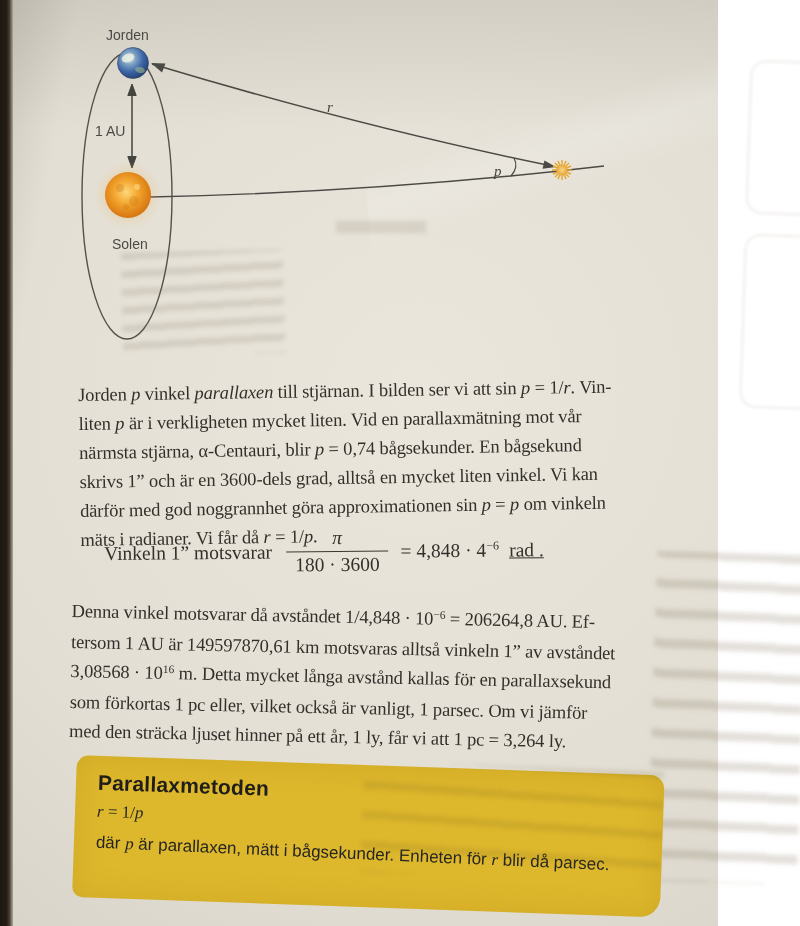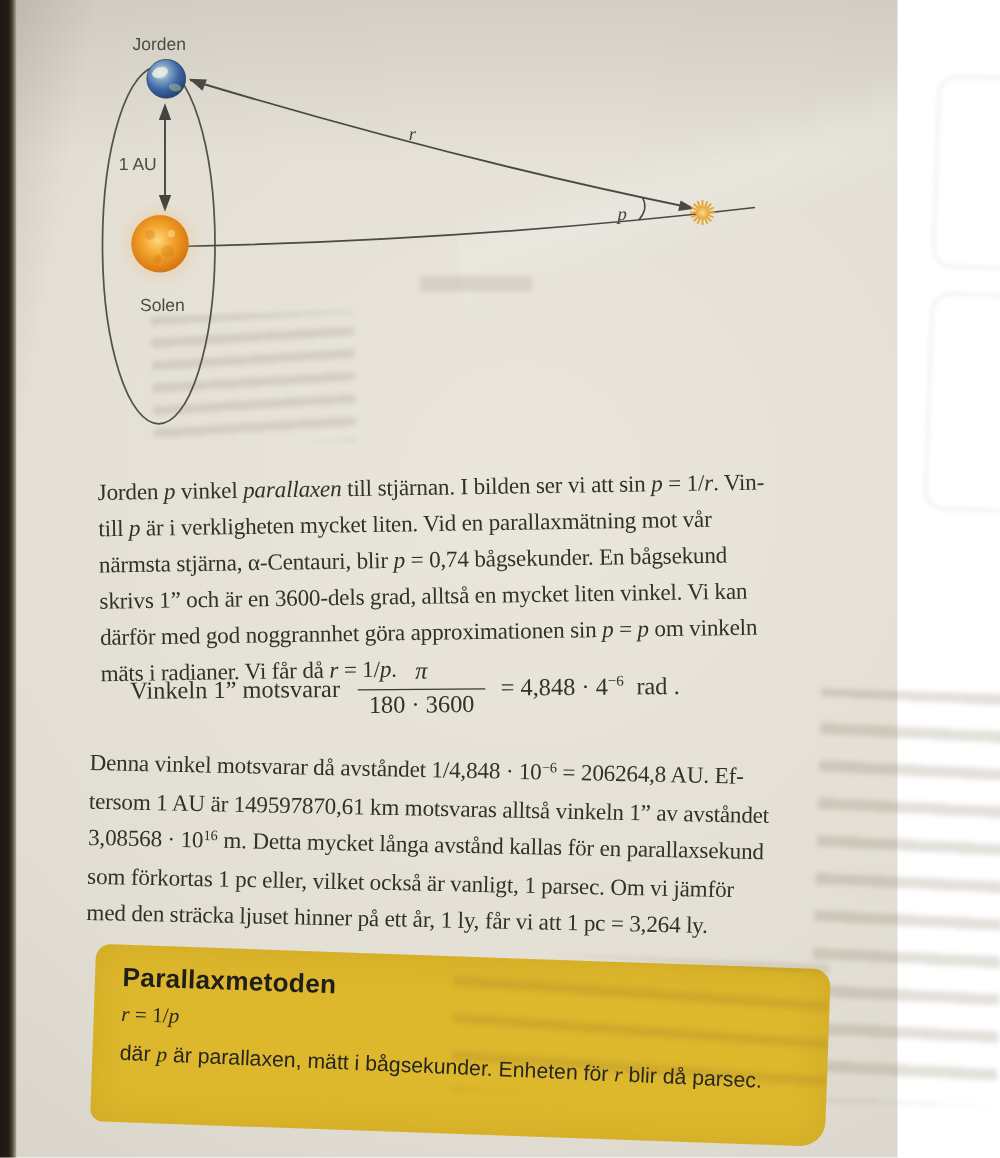--- a/index.html
+++ b/index.html
@@ -24,21 +24,21 @@
   .text-line{white-space:nowrap;font-size:18.5px;line-height:29px;letter-spacing:-0.15px;}
   .p1{left:78px;top:381px;transform:rotate(-0.9deg);}
   .p2{left:72px;top:597px;transform:rotate(1.2deg);}
   .it{font-style:italic;}
   .sup{font-size:.62em;position:relative;top:-.55em;letter-spacing:0;}
   .equation{position:absolute;left:104px;top:529px;display:flex;align-items:center;
     transform:rotate(-0.5deg);transform-origin:left top;font-size:19.5px;white-space:nowrap;}
   .frac{display:inline-block;text-align:center;margin:0 12px 0 14px;font-size:19.5px;line-height:1.15;}
   .frac .num{display:block;padding:0 14px 2px;font-style:italic;}
   .frac .den{display:block;border-top:1.5px solid #3a3833;padding:2px 9px 0;}
-  .eq-unit{margin-left:10px;}
+  .eq-unit{margin-left:10px;text-decoration:underline;}
   
   .infobox{position:absolute;left:77px;top:755px;width:588px;height:142px;
     border-radius:12px 14px 20px 10px;transform:rotate(2deg);transform-origin:left top;
     padding:15px 22px 12px;box-sizing:border-box;
     box-shadow:inset 0 0 30px rgba(150,110,10,.18);}
   .infobox h2{margin:0;font-family:"Liberation Sans", sans-serif;font-weight:bold;
     font-size:21px;color:#1f1e1b;letter-spacing:.2px;}
   .ibox-formula{margin-top:7px;font-family:"Liberation Serif", serif;font-size:17px;color:#2a2925;}
   .ibox-body{margin-top:11px;font-family:"Liberation Sans", sans-serif;font-size:17px;color:#262522;
     transform:rotate(.5deg);transform-origin:left top;white-space:nowrap;}
@@ -145,21 +145,21 @@
       <text class="dlabel" x="106" y="40">Jorden</text>
       <text class="dlabel" x="95" y="136">1 AU</text>
       <text class="dlabel" x="112" y="249">Solen</text>
       <text class="dlabel-it" x="327" y="112">r</text>
       <text class="dlabel-it" x="494" y="176">p</text>
     </svg>
   </figure>
 
   <div class="para p1">
       <div class="text-line"><span>Jorden </span><span class="it">p</span><span> vinkel </span><span class="it">parallaxen</span><span> till stjärnan. I bilden ser vi att sin </span><span class="it">p</span><span> = 1/</span><span class="it">r</span><span>. Vin-</span></div>
-      <div class="text-line"><span>till </span><span class="it">p</span><span> är i verkligheten mycket liten. Vid en parallaxmätning mot vår</span></div>
+      <div class="text-line"><span>liten </span><span class="it">p</span><span> är i verkligheten mycket liten. Vid en parallaxmätning mot vår</span></div>
       <div class="text-line"><span>närmsta stjärna, α-Centauri, blir </span><span class="it">p</span><span> = 0,74 bågsekunder. En bågsekund</span></div>
       <div class="text-line"><span>skrivs 1” och är en 3600-dels grad, alltså en mycket liten vinkel. Vi kan</span></div>
       <div class="text-line"><span>därför med god noggrannhet göra approximationen sin </span><span class="it">p</span><span> = </span><span class="it">p</span><span> om vinkeln</span></div>
       <div class="text-line"><span>mäts i radianer. Vi får då </span><span class="it">r</span><span> = 1/</span><span class="it">p</span><span>.</span></div>
     </div>
 
   <div class="equation">
     <span>Vinkeln 1” motsvarar</span>
     <span class="frac">
       <span class="num">π</span>

